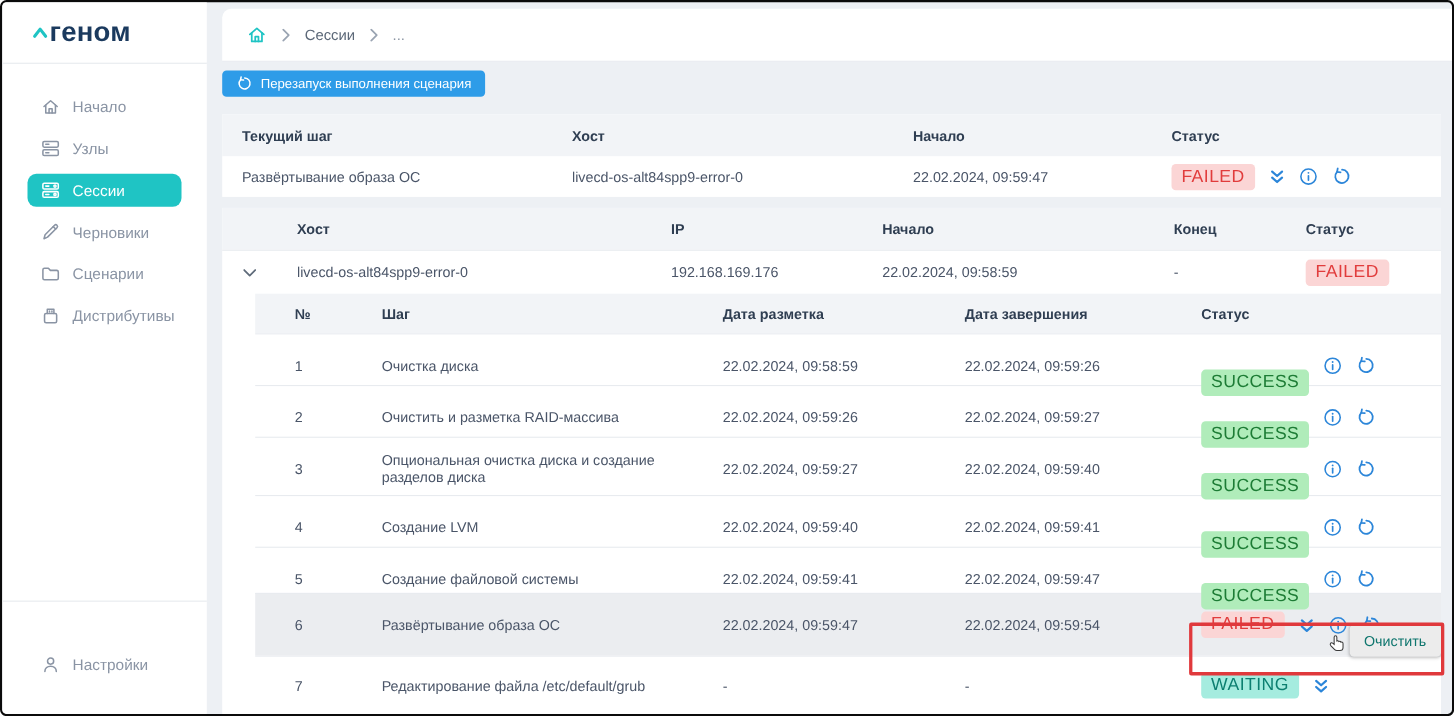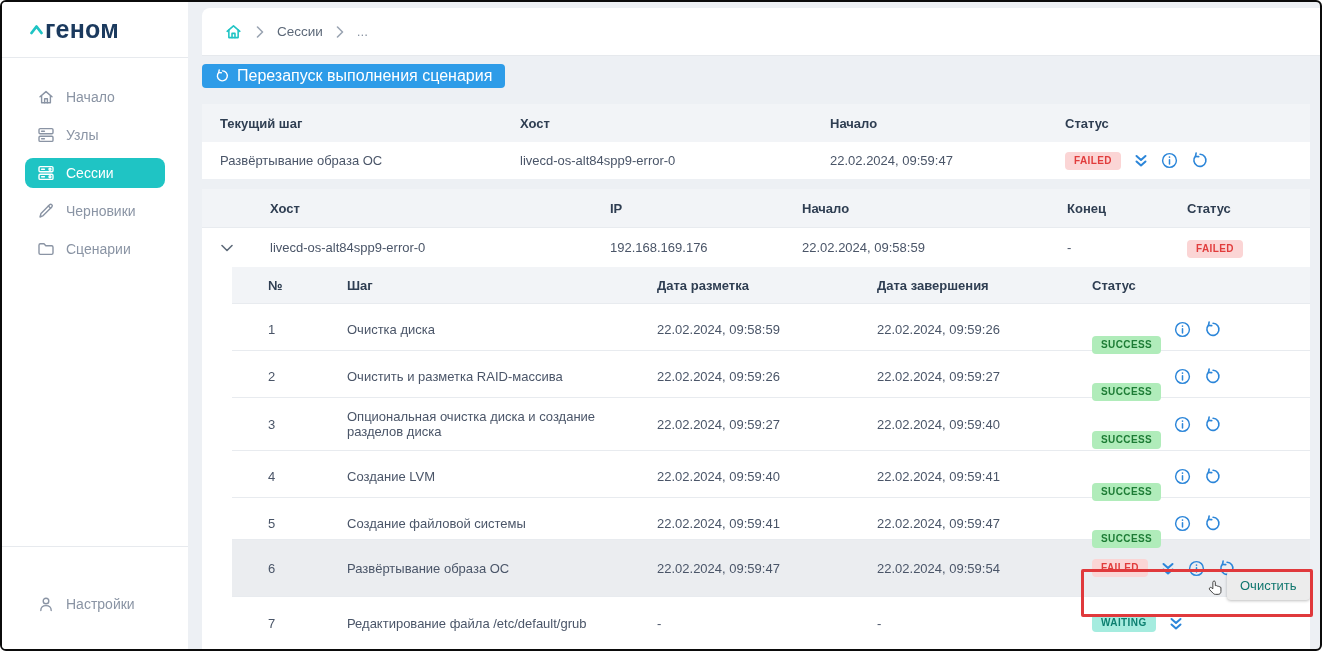--- a/index.html
+++ b/index.html
@@ -21,21 +21,21 @@
 
   
   .main { flex:1; margin-left:14px; display:flex; flex-direction:column; min-width:0; }
   .breadcrumb-bar { background:#fff; height:48px; margin-top:6px; border-radius:8px 0 0 0; border-bottom:1px solid #e6e9ed;
                     display:flex; align-items:center; padding-left:22px; gap:13px; }
   .crumb { font-size:13.5px; color:#5c6878; cursor:pointer; }
   .crumb.dim { color:#8b95a3; }
   .body { flex:1; display:flex; flex-direction:column; padding-right:10px; min-height:0; }
 
   .btn-restart { align-self:flex-start; margin:8px 0 0 0; background:#2e9ce8; color:#fff; border:none; border-radius:4px;
-                 height:26px; padding:0 13px; font-size:16px; font-family:inherit; display:flex; align-items:center; gap:8px; cursor:pointer;justify-content:center; }
+                 height:26px; padding:0 13px; font-size:12px; font-family:inherit; display:flex; align-items:center; gap:8px; cursor:pointer;justify-content:center; }
 
   .card { background:#fff; }
   .card-outer { margin-top:16px; }
   .card-nested { margin-top:10px; flex:1; }
 
   .thead { background:#f2f4f7; }
   .th { font-size:13px; font-weight:700; color:#2f3e52; }
   .td { font-size:13px; color:#4a5568; }
 
   .t1-row { display:grid; grid-template-columns:300px 310px 235px 1fr; align-items:center; }
@@ -53,21 +53,21 @@
   .t3-row > div:nth-child(2){ padding-left:35px; padding-right:20px; }
   .t3-row > div:nth-child(3){ padding-left:15px; }
   .t3-row > div:nth-child(4){ padding-left:17px; }
   .t3-row > div:nth-child(5){ padding-left:17px; }
   .t3-head { height:36px; }
   .t3-data { height:47px; border-top:1px solid #e8ebef; }
   .t3-data.tall { height:53px; }
   .t3-data.hl { height:57px; background:#ebedf0; }
   .t3-data.last { height:53px; }
 
-  .badge { display:inline-block; font-size:10px; font-weight:700; letter-spacing:.4px; padding:4px 9px; border-radius:4px; line-height:1;text-align:center; }
+  .badge { display:inline-block; font-size:16px; font-weight:400; letter-spacing:.4px; padding:4px 9px; border-radius:4px; line-height:1;text-align:center; }
   .badge.failed  { background:#fbd5d5; color:#e13c3c; }
   .badge.success { background:#b0ecba; color:#1d7c35;margin-top:32px; }
   .badge.waiting { background:#a5ecdf; color:#0c7f70; }
 
   .status-flex { display:flex; align-items:center; gap:13px; }
   .icon-btn { display:inline-flex; color:#2c86d9; cursor:pointer; }
 
   .rel { position:relative; }
   .annotation-box { position:absolute; left:6px; top:10px; width:232px; height:48px; border:3px solid #e0393c; border-radius:2px; z-index:5; pointer-events:none; }
   .tooltip { position:absolute; left:152px; top:12px; background:#ececec; color:#0f766e; font-size:13px; padding:7px 13px;
@@ -123,20 +123,29 @@
             <path d="M3 15 L4 11.4 L12.6 2.8 A1.55 1.55 0 0 1 14.8 5 L6.2 13.6 L3 15 Z"></path>
             <line x1="11.4" y1="4" x2="13.6" y2="6.2"></line>
           </svg>
         <span>Черновики</span>
       </div>
       <div class="nav-item">
         <svg width="18" height="18" viewBox="0 0 18 18" fill="none" stroke="currentColor" stroke-width="1.4" stroke-linecap="round" stroke-linejoin="round">
             <path d="M2 5.2 A1.4 1.4 0 0 1 3.4 3.8 H7 L8.8 5.8 H14.6 A1.4 1.4 0 0 1 16 7.2 V13 A1.4 1.4 0 0 1 14.6 14.4 H3.4 A1.4 1.4 0 0 1 2 13 Z"></path>
           </svg>
         <span>Сценарии</span>
+      </div>
+      <div class="nav-item">
+        <svg width="18" height="18" viewBox="0 0 18 18" fill="none" stroke="currentColor" stroke-width="1.4" stroke-linecap="round" stroke-linejoin="round">
+            <rect x="3.5" y="7" width="11" height="8.4" rx="1.4"></rect>
+            <path d="M6 7 V3.2 H12 V7"></path>
+            <line x1="8" y1="4.7" x2="8" y2="5.6"></line>
+            <line x1="10.2" y1="4.7" x2="10.2" y2="5.6"></line>
+          </svg>
+        <span>Дистрибутивы</span>
       </div>
     </nav>
 
     <div class="sidebar-bottom">
       <div class="nav-item">
         <svg width="18" height="18" viewBox="0 0 18 18" fill="none" stroke="currentColor" stroke-width="1.4" stroke-linecap="round" stroke-linejoin="round">
             <circle cx="9" cy="6" r="2.8"></circle>
             <path d="M3.8 15.5 C3.8 12.4 6.1 10.6 9 10.6 C11.9 10.6 14.2 12.4 14.2 15.5"></path>
           </svg>
         <span>Настройки</span>

